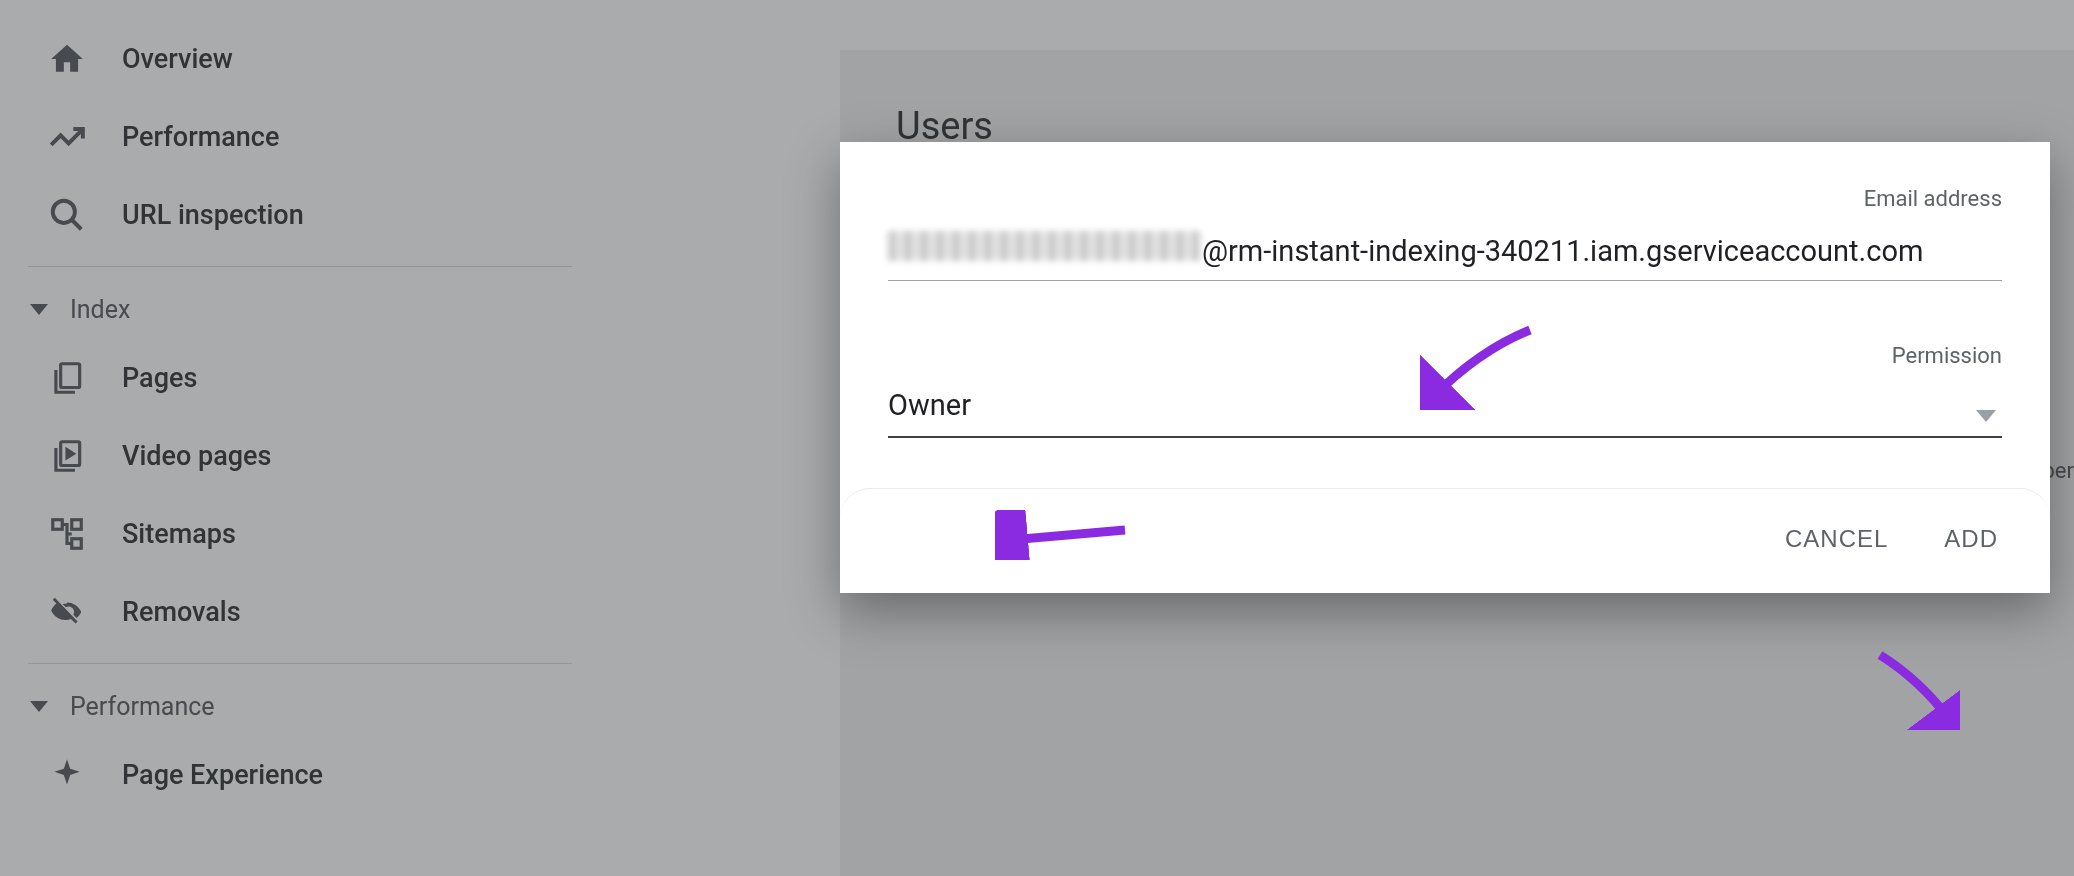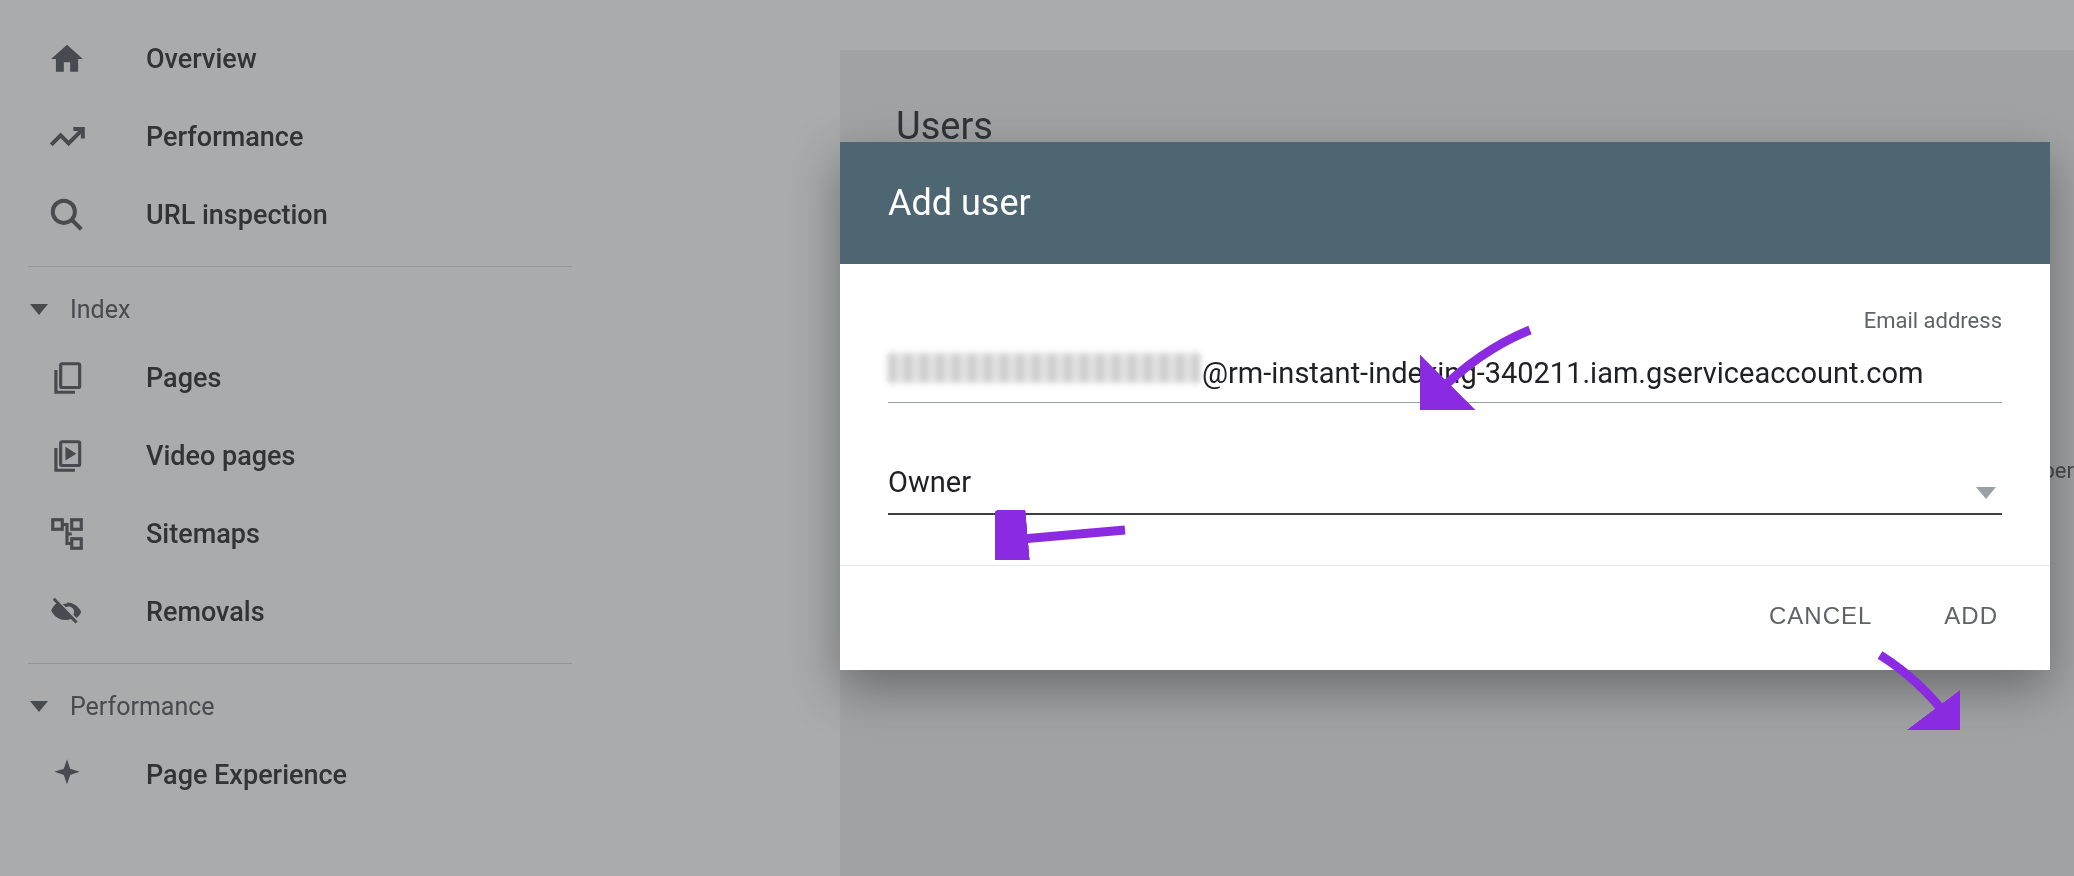--- a/index.html
+++ b/index.html
@@ -23,21 +23,20 @@
     background: #fff;
     padding-top: 20px;
   }
   .nav-item {
     display: flex;
     align-items: center;
     height: 78px;
     padding-left: 48px;
     cursor: pointer;
     color: #3c4043;
-    gap: 24px;
   }
   .nav-icon {
     width: 38px;
     height: 38px;
     margin-right: 36px;
     color: #5f6368;
     flex-shrink: 0;
     display: flex;
     align-items: center;
     justify-content: center;
@@ -172,21 +171,22 @@
     border-left: 10px solid transparent;
     border-right: 10px solid transparent;
     border-top: 12px solid #9aa0a6;
     margin-right: 6px;
   }
   .modal-footer {
     border-top: 1px solid #e8eaed;
     padding: 28px 48px 32px;
     display: flex;
     justify-content: flex-end;
-    gap: 64px;
+    gap: 48px;
+    border-radius: 30px;
   }
   .btn-flat {
     background: none;
     border: none;
     font-size: 24px;
     font-weight: 500;
     letter-spacing: 1px;
     color: #5f6368;
     cursor: pointer;
     padding: 8px 4px;
@@ -303,29 +303,27 @@
 <div class="main-area">
   <div class="users-panel-header">
     <h2 class="users-title">Users</h2>
   </div>
   <span class="per-fragment">per</span>
 </div>
 
 <div class="overlay"></div>
 
 <div class="modal">
-  <div class="modal-header">
-    <h3 class="modal-title">Add user</h3>
-  </div>
   <div class="modal-body">
     <div class="field-label">Email address</div>
     <div class="email-field">
       <span class="email-redact"></span>
       <span class="email-domain">@rm-instant-indexing-340211.iam.gserviceaccount.com</span>
     </div>
+    <div class="field-label">Permission</div>
     <div class="select-field">
       <span class="select-value">Owner</span>
       <span class="select-caret"></span>
     </div>
   </div>
   <div class="modal-footer">
     <button class="btn-flat">CANCEL</button>
     <button class="btn-flat">ADD</button>
   </div>
 </div>

